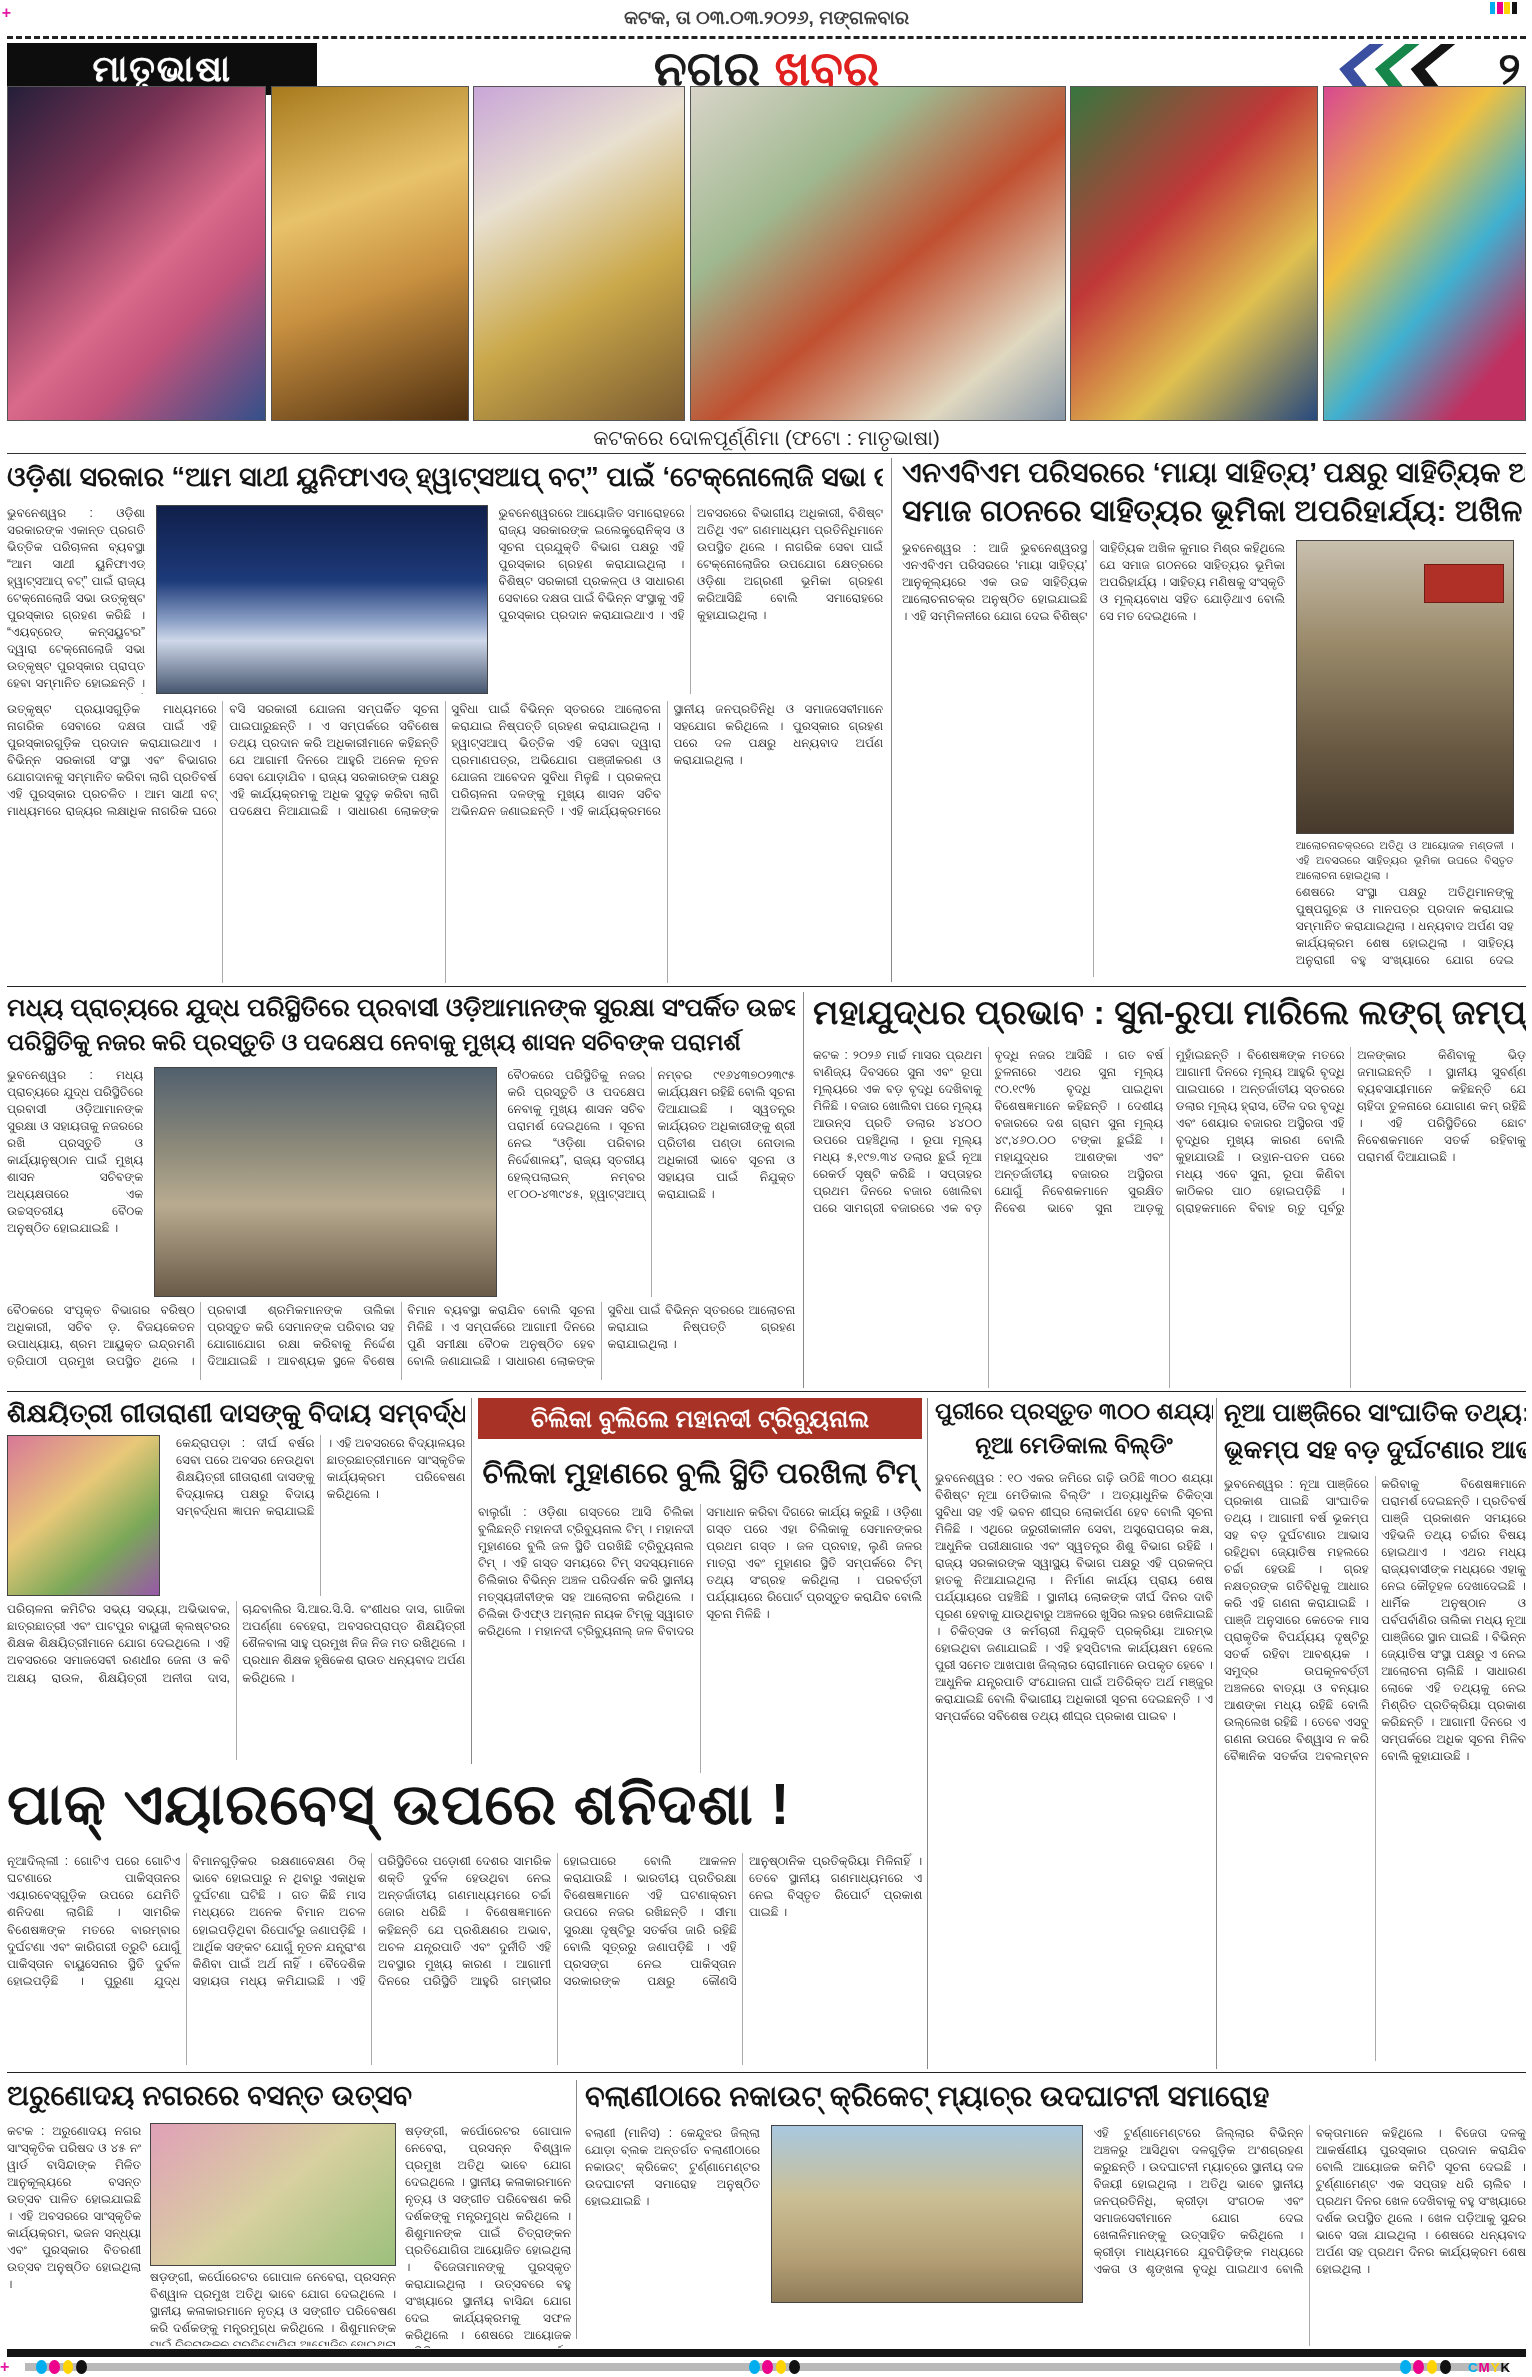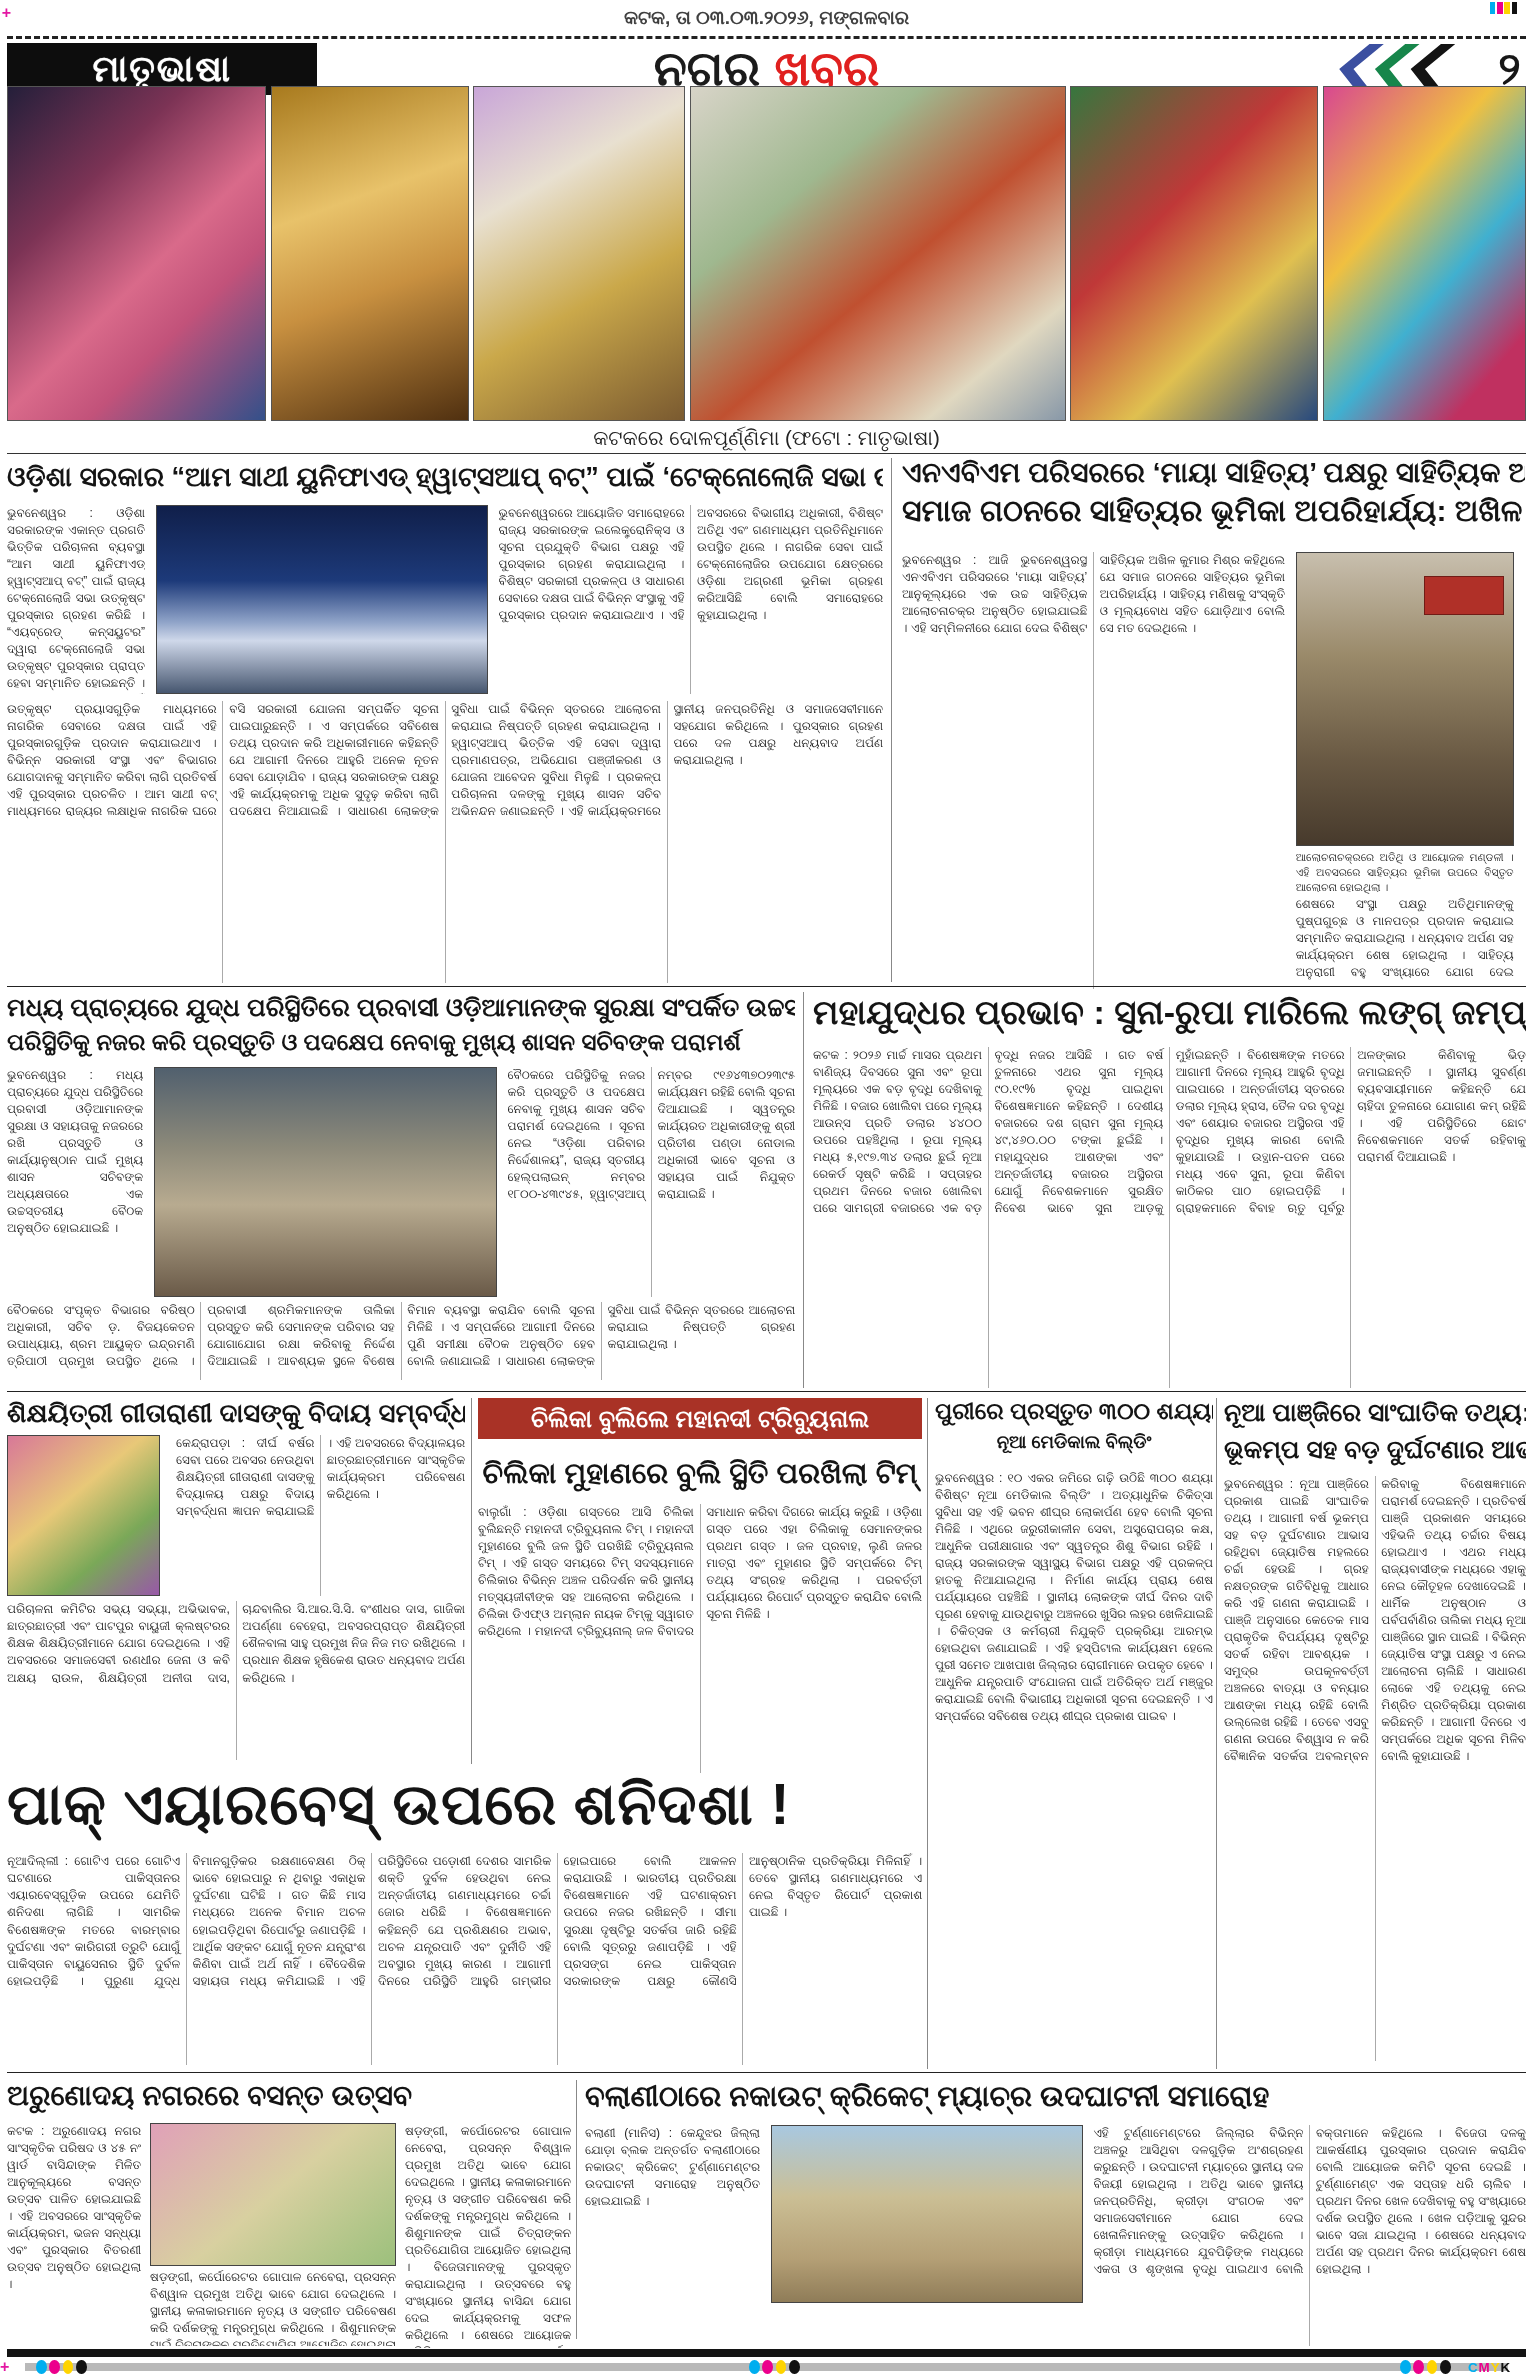--- a/index.html
+++ b/index.html
@@ -101,21 +101,21 @@
     <div class="body-txt cols2" style="flex:1;height:189px;">ଭୁବନେଶ୍ୱରରେ ଆୟୋଜିତ ସମାରୋହରେ ରାଜ୍ୟ ସରକାରଙ୍କ ଇଲେକ୍ଟ୍ରୋନିକ୍ସ ଓ ସୂଚନା ପ୍ରଯୁକ୍ତି ବିଭାଗ ପକ୍ଷରୁ ଏହି ପୁରସ୍କାର ଗ୍ରହଣ କରାଯାଇଥିଲା । ବିଶିଷ୍ଟ ସରକାରୀ ପ୍ରକଳ୍ପ ଓ ସାଧାରଣ ସେବାରେ ଦକ୍ଷତା ପାଇଁ ବିଭିନ୍ନ ସଂସ୍ଥାକୁ ଏହି ପୁରସ୍କାର ପ୍ରଦାନ କରାଯାଇଥାଏ । ଏହି ଅବସରରେ ବିଭାଗୀୟ ଅଧିକାରୀ, ବିଶିଷ୍ଟ ଅତିଥି ଏବଂ ଗଣମାଧ୍ୟମ ପ୍ରତିନିଧିମାନେ ଉପସ୍ଥିତ ଥିଲେ । ନାଗରିକ ସେବା ପାଇଁ ଟେକ୍ନୋଲୋଜିର ଉପଯୋଗ କ୍ଷେତ୍ରରେ ଓଡ଼ିଶା ଅଗ୍ରଣୀ ଭୂମିକା ଗ୍ରହଣ କରିଆସିଛି ବୋଲି ସମାରୋହରେ କୁହାଯାଇଥିଲା ।</div>
   </div>
   <div class="body-txt cols4" style="height:282px;margin-top:7.1px;">ଉତ୍କୃଷ୍ଟ ପ୍ରୟାସଗୁଡ଼ିକ ମାଧ୍ୟମରେ ନାଗରିକ ସେବାରେ ଦକ୍ଷତା ପାଇଁ ଏହି ପୁରସ୍କାରଗୁଡ଼ିକ ପ୍ରଦାନ କରାଯାଇଥାଏ । ବିଭିନ୍ନ ସରକାରୀ ସଂସ୍ଥା ଏବଂ ବିଭାଗର ଯୋଗଦାନକୁ ସମ୍ମାନିତ କରିବା ଲାଗି ପ୍ରତିବର୍ଷ ଏହି ପୁରସ୍କାର ପ୍ରଚଳିତ । ଆମ ସାଥୀ ବଟ୍ ମାଧ୍ୟମରେ ରାଜ୍ୟର ଲକ୍ଷାଧିକ ନାଗରିକ ଘରେ ବସି ସରକାରୀ ଯୋଜନା ସମ୍ପର୍କିତ ସୂଚନା ପାଇପାରୁଛନ୍ତି । ଏ ସମ୍ପର୍କରେ ସବିଶେଷ ତଥ୍ୟ ପ୍ରଦାନ କରି ଅଧିକାରୀମାନେ କହିଛନ୍ତି ଯେ ଆଗାମୀ ଦିନରେ ଆହୁରି ଅନେକ ନୂତନ ସେବା ଯୋଡ଼ାଯିବ । ରାଜ୍ୟ ସରକାରଙ୍କ ପକ୍ଷରୁ ଏହି କାର୍ଯ୍ୟକ୍ରମକୁ ଅଧିକ ସୁଦୃଢ଼ କରିବା ଲାଗି ପଦକ୍ଷେପ ନିଆଯାଇଛି । ସାଧାରଣ ଲୋକଙ୍କ ସୁବିଧା ପାଇଁ ବିଭିନ୍ନ ସ୍ତରରେ ଆଲୋଚନା କରାଯାଇ ନିଷ୍ପତ୍ତି ଗ୍ରହଣ କରାଯାଇଥିଲା । ହ୍ୱାଟ୍ସଆପ୍ ଭିତ୍ତିକ ଏହି ସେବା ଦ୍ୱାରା ପ୍ରମାଣପତ୍ର, ଅଭିଯୋଗ ପଞ୍ଜୀକରଣ ଓ ଯୋଜନା ଆବେଦନ ସୁବିଧା ମିଳୁଛି । ପ୍ରକଳ୍ପ ପରିଚାଳନା ଦଳଙ୍କୁ ମୁଖ୍ୟ ଶାସନ ସଚିବ ଅଭିନନ୍ଦନ ଜଣାଇଛନ୍ତି । ଏହି କାର୍ଯ୍ୟକ୍ରମରେ ସ୍ଥାନୀୟ ଜନପ୍ରତିନିଧି ଓ ସମାଜସେବୀମାନେ ସହଯୋଗ କରିଥିଲେ । ପୁରସ୍କାର ଗ୍ରହଣ ପରେ ଦଳ ପକ୍ଷରୁ ଧନ୍ୟବାଦ ଅର୍ପଣ କରାଯାଇଥିଲା ।</div>
 </div>
 
 <div class="abs vrule" style="left:891px;top:458px;height:524px;"></div>
 
 <div class="abs" style="top:457px;left:902px;width:623px;">
   <div class="headline" style="font-size:28px;height:37px;white-space:nowrap;">ଏନଏବିଏମ ପରିସରରେ ‘ମାୟା ସାହିତ୍ୟ’ ପକ୍ଷରୁ ସାହିତ୍ୟିକ ଆଲୋଚନାଚକ୍ର</div>
   <div class="headline" style="font-size:30px;height:43px;white-space:nowrap;">ସମାଜ ଗଠନରେ ସାହିତ୍ୟର ଭୂମିକା ଅପରିହାର୍ଯ୍ୟ: ଅଖିଳ କୁମାର ମିଶ୍ର</div>
-  <div style="display:flex;gap:10.7px;margin-top:15px;">
+  <div style="display:flex;gap:10.7px;margin-top:3px;">
     <div class="body-txt cols2" style="width:383px;height:437px;">ଭୁବନେଶ୍ୱର : ଆଜି ଭୁବନେଶ୍ୱରସ୍ଥ ଏନଏବିଏମ ପରିସରରେ ‘ମାୟା ସାହିତ୍ୟ’ ଆନୁକୂଲ୍ୟରେ ଏକ ଉଚ୍ଚ ସାହିତ୍ୟିକ ଆଲୋଚନାଚକ୍ର ଅନୁଷ୍ଠିତ ହୋଇଯାଇଛି । ଏହି ସମ୍ମିଳନୀରେ ଯୋଗ ଦେଇ ବିଶିଷ୍ଟ ସାହିତ୍ୟିକ ଅଖିଳ କୁମାର ମିଶ୍ର କହିଥିଲେ ଯେ ସମାଜ ଗଠନରେ ସାହିତ୍ୟର ଭୂମିକା ଅପରିହାର୍ଯ୍ୟ । ସାହିତ୍ୟ ମଣିଷକୁ ସଂସ୍କୃତି ଓ ମୂଲ୍ୟବୋଧ ସହିତ ଯୋଡ଼ିଥାଏ ବୋଲି ସେ ମତ ଦେଇଥିଲେ ।</div>
     <div style="width:218px;">
       <div class="story-photo" style="width:218px;height:294px;background:linear-gradient(180deg,#c8bfae,#9a8a6a 35%,#6a5a44 70%,#473a2c);position:relative;">
         <div style="position:absolute;top:23px;right:9px;width:80px;height:39px;background:#b03028;border:0.9px solid #701c16;"></div>
       </div>
       <div class="body-txt" style="font-size:10.7px;height:46px;margin-top:3.6px;">ଆଲୋଚନାଚକ୍ରରେ ଅତିଥି ଓ ଆୟୋଜକ ମଣ୍ଡଳୀ । ଏହି ଅବସରରେ ସାହିତ୍ୟର ଭୂମିକା ଉପରେ ବିସ୍ତୃତ ଆଲୋଚନା ହୋଇଥିଲା ।</div>
       <div class="body-txt" style="height:86px;">ଶେଷରେ ସଂସ୍ଥା ପକ୍ଷରୁ ଅତିଥିମାନଙ୍କୁ ପୁଷ୍ପଗୁଚ୍ଛ ଓ ମାନପତ୍ର ପ୍ରଦାନ କରାଯାଇ ସମ୍ମାନିତ କରାଯାଇଥିଲା । ଧନ୍ୟବାଦ ଅର୍ପଣ ସହ କାର୍ଯ୍ୟକ୍ରମ ଶେଷ ହୋଇଥିଲା । ସାହିତ୍ୟ ଅନୁରାଗୀ ବହୁ ସଂଖ୍ୟାରେ ଯୋଗ ଦେଇ କାର୍ଯ୍ୟକ୍ରମକୁ ସଫଳ କରିଥିଲେ ।</div>
     </div>
   </div>
 </div>
@@ -156,21 +156,21 @@
 <div class="abs" style="top:1398px;left:478px;width:444px;">
   <div class="red-box-head" style="font-size:24px;height:41px;line-height:41px;">ଚିଲିକା ବୁଲିଲେ ମହାନଦୀ ଟ୍ରିବ୍ୟୁନାଲ</div>
   <div class="headline center" style="font-size:29px;height:43px;white-space:nowrap;margin-top:18px;">ଚିଲିକା ମୁହାଣରେ ବୁଲି ସ୍ଥିତି ପରଖିଲା ଟିମ୍</div>
   <div class="body-txt cols2" style="height:269px;margin-top:3.6px;">ବାଲୁଗାଁ : ଓଡ଼ିଶା ଗସ୍ତରେ ଆସି ଚିଲିକା ବୁଲିଛନ୍ତି ମହାନଦୀ ଟ୍ରିବ୍ୟୁନାଲ ଟିମ୍ । ମହାନଦୀ ମୁହାଣରେ ବୁଲି ଜଳ ସ୍ଥିତି ପରଖିଛି ଟ୍ରିବ୍ୟୁନାଲ ଟିମ୍ । ଏହି ଗସ୍ତ ସମୟରେ ଟିମ୍ ସଦସ୍ୟମାନେ ଚିଲିକାର ବିଭିନ୍ନ ଅଞ୍ଚଳ ପରିଦର୍ଶନ କରି ସ୍ଥାନୀୟ ମତ୍ସ୍ୟଜୀବୀଙ୍କ ସହ ଆଲୋଚନା କରିଥିଲେ । ଚିଲିକା ଡିଏଫ୍ଓ ଅମ୍ଲାନ ନାୟକ ଟିମ୍କୁ ସ୍ୱାଗତ କରିଥିଲେ । ମହାନଦୀ ଟ୍ରିବ୍ୟୁନାଲ୍ ଜଳ ବିବାଦର ସମାଧାନ କରିବା ଦିଗରେ କାର୍ଯ୍ୟ କରୁଛି । ଓଡ଼ିଶା ଗସ୍ତ ପରେ ଏହା ଚିଲିକାକୁ ସେମାନଙ୍କର ପ୍ରଥମ ଗସ୍ତ । ଜଳ ପ୍ରବାହ, ଲୁଣି ଜଳର ମାତ୍ରା ଏବଂ ମୁହାଣର ସ୍ଥିତି ସମ୍ପର୍କରେ ଟିମ୍ ତଥ୍ୟ ସଂଗ୍ରହ କରିଥିଲା । ପରବର୍ତ୍ତୀ ପର୍ଯ୍ୟାୟରେ ରିପୋର୍ଟ ପ୍ରସ୍ତୁତ କରାଯିବ ବୋଲି ସୂଚନା ମିଳିଛି ।</div>
 </div>
 
 <div class="abs vrule" style="left:927px;top:1398px;height:671px;"></div>
 
 <div class="abs" style="top:1398px;left:935px;width:278px;">
   <div class="headline center" style="font-size:23px;height:34px;white-space:nowrap;">ପୁରୀରେ ପ୍ରସ୍ତୁତ ୩୦୦ ଶଯ୍ୟା ବିଶିଷ୍ଟ</div>
-  <div class="headline center" style="font-size:18px;height:34px;white-space:nowrap;">ନୂଆ ମେଡିକାଲ ବିଲ୍ଡିଂ</div>
+  <div class="headline center" style="font-size:23px;height:34px;white-space:nowrap;">ନୂଆ ମେଡିକାଲ ବିଲ୍ଡିଂ</div>
   <div class="body-txt" style="height:590px;margin-top:3.6px;">ଭୁବନେଶ୍ୱର : ୧୦ ଏକର ଜମିରେ ଗଢ଼ି ଉଠିଛି ୩୦୦ ଶଯ୍ୟା ବିଶିଷ୍ଟ ନୂଆ ମେଡିକାଲ ବିଲ୍ଡିଂ । ଅତ୍ୟାଧୁନିକ ଚିକିତ୍ସା ସୁବିଧା ସହ ଏହି ଭବନ ଶୀଘ୍ର ଲୋକାର୍ପଣ ହେବ ବୋଲି ସୂଚନା ମିଳିଛି । ଏଥିରେ ଜରୁରୀକାଳୀନ ସେବା, ଅସ୍ତ୍ରୋପଚାର କକ୍ଷ, ଆଧୁନିକ ପରୀକ୍ଷାଗାର ଏବଂ ସ୍ୱତନ୍ତ୍ର ଶିଶୁ ବିଭାଗ ରହିଛି । ରାଜ୍ୟ ସରକାରଙ୍କ ସ୍ୱାସ୍ଥ୍ୟ ବିଭାଗ ପକ୍ଷରୁ ଏହି ପ୍ରକଳ୍ପ ହାତକୁ ନିଆଯାଇଥିଲା । ନିର୍ମାଣ କାର୍ଯ୍ୟ ପ୍ରାୟ ଶେଷ ପର୍ଯ୍ୟାୟରେ ପହଞ୍ଚିଛି । ସ୍ଥାନୀୟ ଲୋକଙ୍କ ଦୀର୍ଘ ଦିନର ଦାବି ପୂରଣ ହେବାକୁ ଯାଉଥିବାରୁ ଅଞ୍ଚଳରେ ଖୁସିର ଲହର ଖେଳିଯାଇଛି । ଚିକିତ୍ସକ ଓ କର୍ମଚାରୀ ନିଯୁକ୍ତି ପ୍ରକ୍ରିୟା ଆରମ୍ଭ ହୋଇଥିବା ଜଣାଯାଇଛି । ଏହି ହସ୍ପିଟାଲ କାର୍ଯ୍ୟକ୍ଷମ ହେଲେ ପୁରୀ ସମେତ ଆଖପାଖ ଜିଲ୍ଲାର ରୋଗୀମାନେ ଉପକୃତ ହେବେ । ଆଧୁନିକ ଯନ୍ତ୍ରପାତି ସଂଯୋଜନା ପାଇଁ ଅତିରିକ୍ତ ଅର୍ଥ ମଞ୍ଜୁର କରାଯାଇଛି ବୋଲି ବିଭାଗୀୟ ଅଧିକାରୀ ସୂଚନା ଦେଇଛନ୍ତି । ଏ ସମ୍ପର୍କରେ ସବିଶେଷ ତଥ୍ୟ ଶୀଘ୍ର ପ୍ରକାଶ ପାଇବ ।</div>
 </div>
 
 <div class="abs vrule" style="left:1216px;top:1398px;height:671px;"></div>
 
 <div class="abs" style="top:1398px;left:1224px;width:302px;">
   <div class="headline center" style="font-size:25px;height:37px;white-space:nowrap;">ନୂଆ ପାଞ୍ଜିରେ ସାଂଘାତିକ ତଥ୍ୟ:</div>
   <div class="headline center" style="font-size:25px;height:37px;white-space:nowrap;">ଭୂକମ୍ପ ସହ ବଡ଼ ଦୁର୍ଘଟଣାର ଆଭାସ</div>
   <div class="body-txt cols2" style="height:585px;margin-top:3.6px;">ଭୁବନେଶ୍ୱର : ନୂଆ ପାଞ୍ଜିରେ ପ୍ରକାଶ ପାଇଛି ସାଂଘାତିକ ତଥ୍ୟ । ଆଗାମୀ ବର୍ଷ ଭୂକମ୍ପ ସହ ବଡ଼ ଦୁର୍ଘଟଣାର ଆଭାସ ରହିଥିବା ଜ୍ୟୋତିଷ ମହଲରେ ଚର୍ଚ୍ଚା ହେଉଛି । ଗ୍ରହ ନକ୍ଷତ୍ରଙ୍କ ଗତିବିଧିକୁ ଆଧାର କରି ଏହି ଗଣନା କରାଯାଇଛି । ପାଞ୍ଜି ଅନୁସାରେ କେତେକ ମାସ ପ୍ରାକୃତିକ ବିପର୍ଯ୍ୟୟ ଦୃଷ୍ଟିରୁ ସତର୍କ ରହିବା ଆବଶ୍ୟକ । ସମୁଦ୍ର ଉପକୂଳବର୍ତ୍ତୀ ଅଞ୍ଚଳରେ ବାତ୍ୟା ଓ ବନ୍ୟାର ଆଶଙ୍କା ମଧ୍ୟ ରହିଛି ବୋଲି ଉଲ୍ଲେଖ ରହିଛି । ତେବେ ଏସବୁ ଗଣନା ଉପରେ ବିଶ୍ୱାସ ନ କରି ବୈଜ୍ଞାନିକ ସତର୍କତା ଅବଲମ୍ବନ କରିବାକୁ ବିଶେଷଜ୍ଞମାନେ ପରାମର୍ଶ ଦେଇଛନ୍ତି । ପ୍ରତିବର୍ଷ ପାଞ୍ଜି ପ୍ରକାଶନ ସମୟରେ ଏହିଭଳି ତଥ୍ୟ ଚର୍ଚ୍ଚାର ବିଷୟ ହୋଇଥାଏ । ଏଥର ମଧ୍ୟ ରାଜ୍ୟବାସୀଙ୍କ ମଧ୍ୟରେ ଏହାକୁ ନେଇ କୌତୂହଳ ଦେଖାଦେଇଛି । ଧାର୍ମିକ ଅନୁଷ୍ଠାନ ଓ ପର୍ବପର୍ବାଣିର ତାଲିକା ମଧ୍ୟ ନୂଆ ପାଞ୍ଜିରେ ସ୍ଥାନ ପାଇଛି । ବିଭିନ୍ନ ଜ୍ୟୋତିଷ ସଂସ୍ଥା ପକ୍ଷରୁ ଏ ନେଇ ଆଲୋଚନା ଚାଲିଛି । ସାଧାରଣ ଲୋକେ ଏହି ତଥ୍ୟକୁ ନେଇ ମିଶ୍ରିତ ପ୍ରତିକ୍ରିୟା ପ୍ରକାଶ କରିଛନ୍ତି । ଆଗାମୀ ଦିନରେ ଏ ସମ୍ପର୍କରେ ଅଧିକ ସୂଚନା ମିଳିବ ବୋଲି କୁହାଯାଉଛି ।</div>
 </div>

